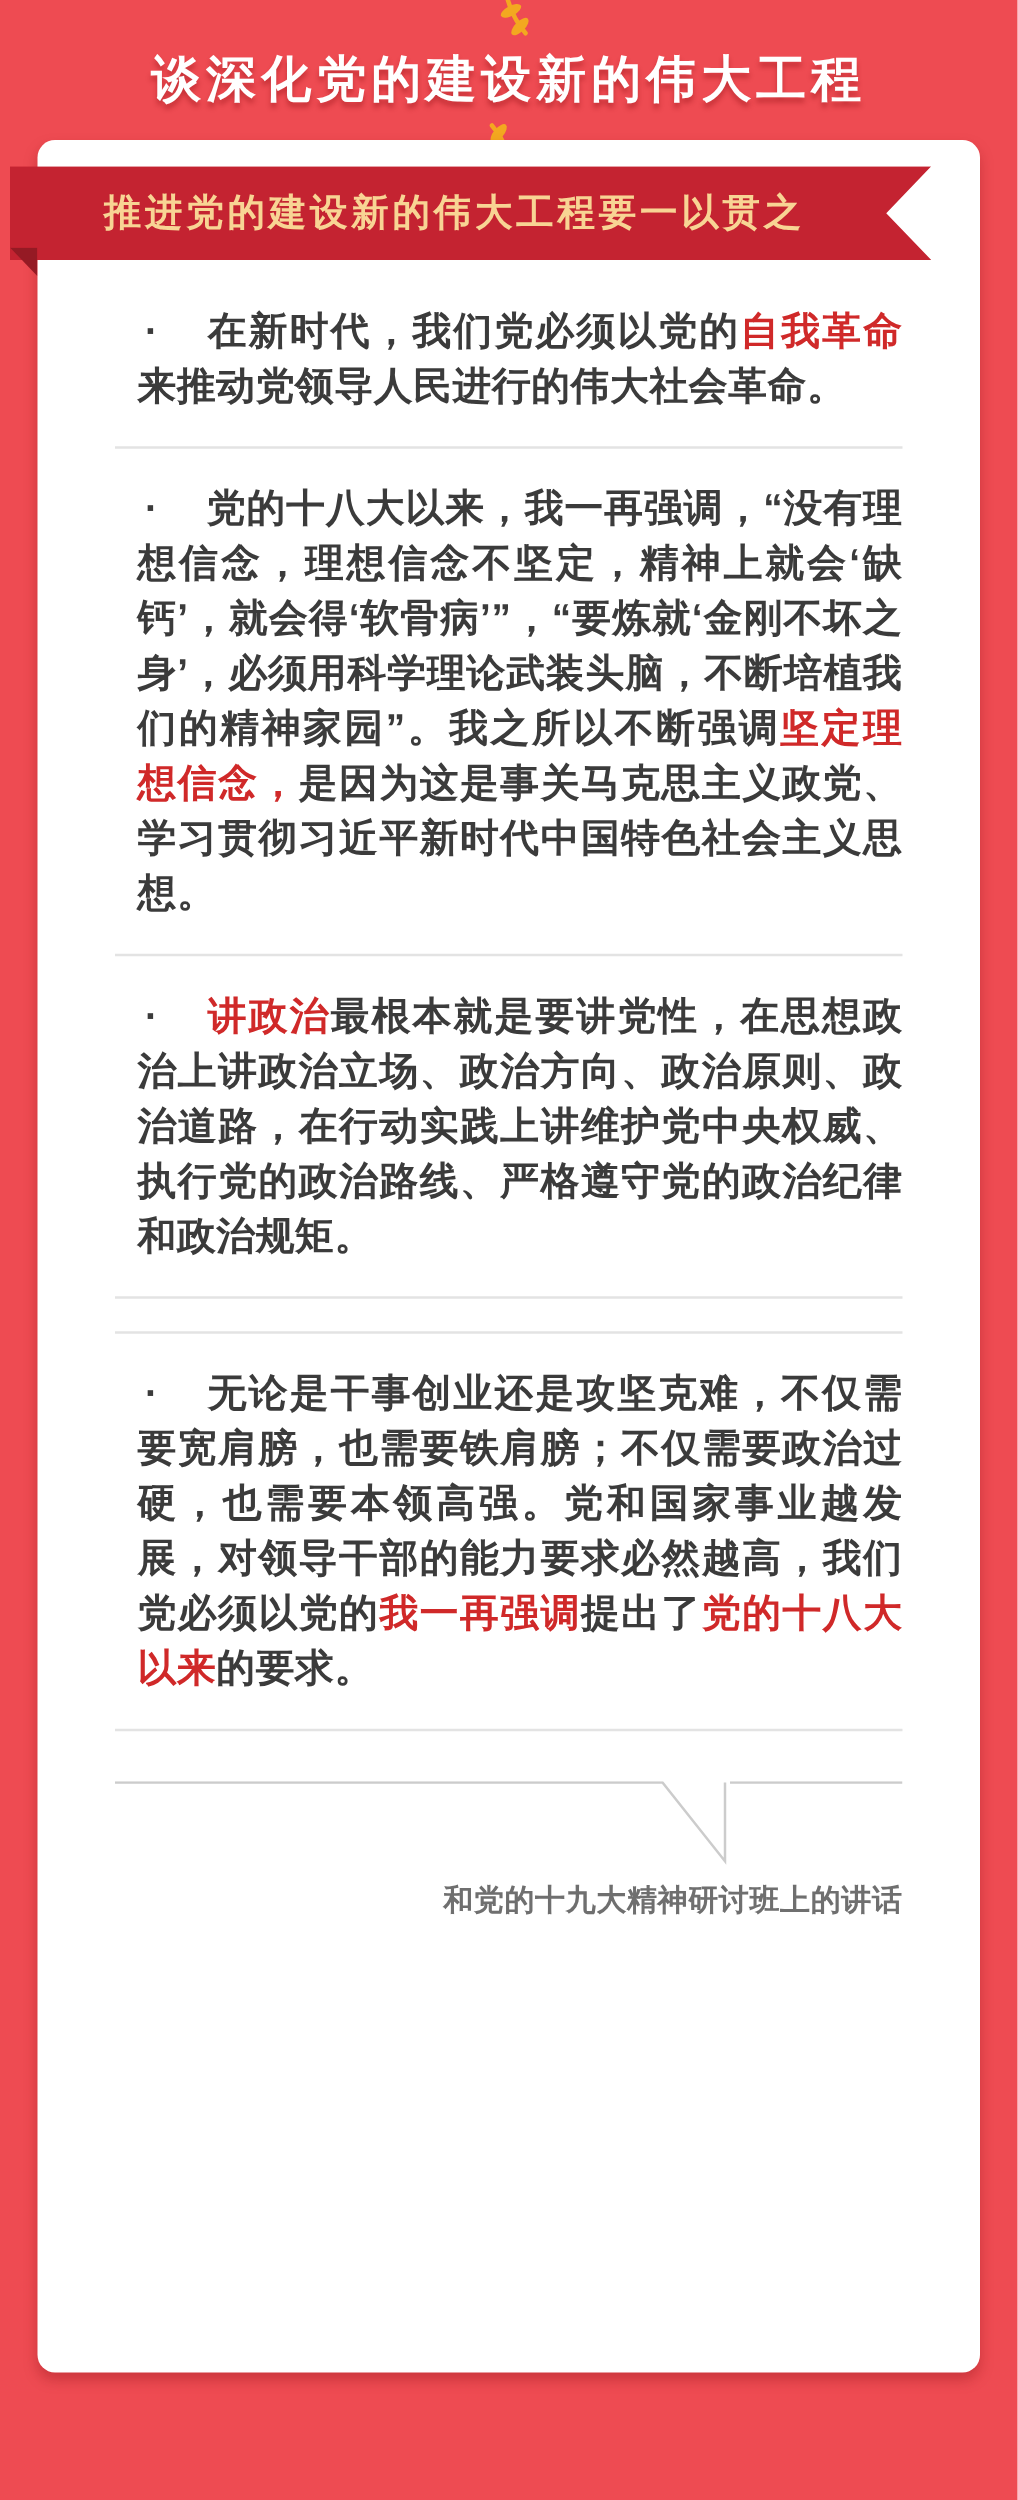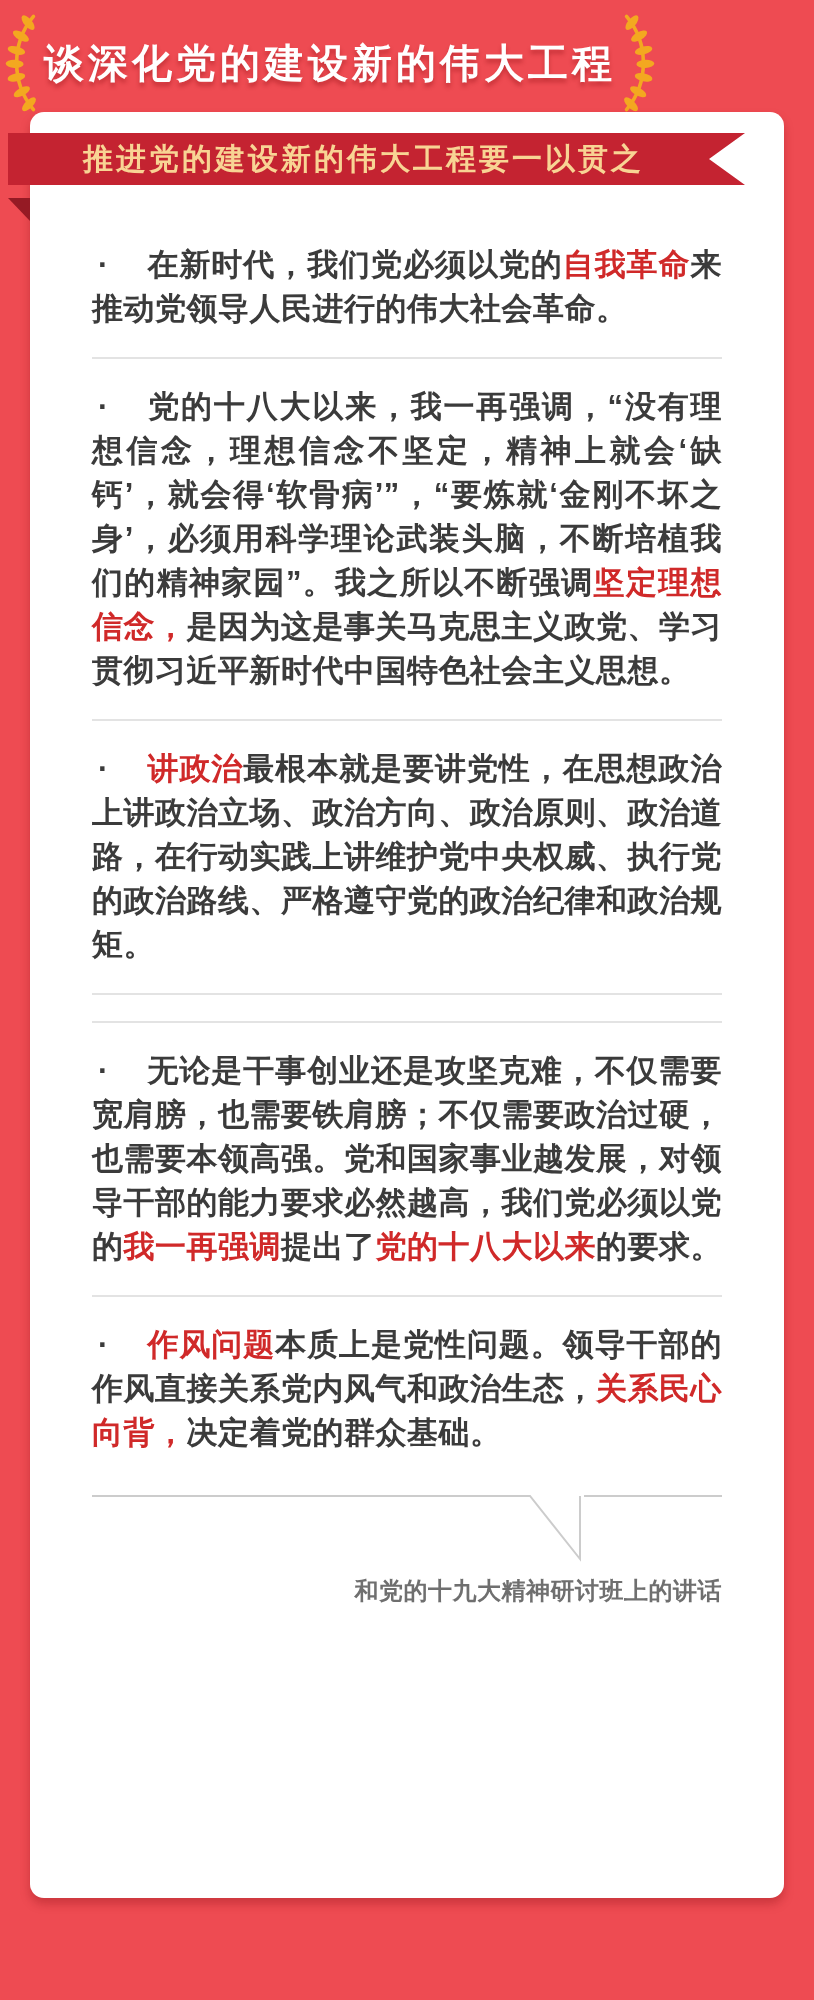--- a/index.html
+++ b/index.html
@@ -9,56 +9,56 @@
   }
   *{margin:0;padding:0;box-sizing:border-box;}
   html,body{width:814px;}
   body{
     background:var(--bg);
     width:814px;height:2000px;
     font-family:"Liberation Sans","DejaVu Sans",sans-serif;
     overflow:hidden;position:relative;
   }
   .banner{
-    height:112px;display:flex;align-items:center;
-    gap:4px;padding-top:14px;
+    height:112px;display:flex;align-items:center;justify-content:center;
+    gap:4px;padding-top:14px;flex-direction:column;
   }
   .banner .title{
     color:#ffffff;font-size:40px;font-weight:bold;letter-spacing:4px;
     text-shadow:0 4px 4px rgba(150,20,25,.45);white-space:nowrap;
   }
   .laurel{display:inline-flex;}
   .laurel svg{display:block;}
   .laurel.right{transform:scaleX(-1);}
   .card{
     position:relative;
     margin:0 auto;width:754px;min-height:1786px;
     background:#ffffff;border-radius:14px;
     box-shadow:0 6px 10px rgba(140,18,24,.35);
   }
   .ribbon{
-    position:absolute;top:21px;left:-22px;width:737px;height:52px;
+    position:absolute;top:21px;left:-22px;width:737px;height:75px;
     background:var(--ribbon);
     clip-path:polygon(0 0,100% 0,calc(100% - 36px) 50%,100% 100%,0 100%);
     display:flex;align-items:center;
   }
   .ribbon-label{
     width:100%;text-align:center;padding-right:56px;padding-left:30px;
     color:var(--ribbon-text);font-size:30px;font-weight:bold;letter-spacing:3px;
     white-space:nowrap;
   }
   .ribbon-fold{
     position:absolute;top:86px;left:-22px;width:22px;height:23px;
     background:var(--ribbon-fold);
     clip-path:polygon(0 0,100% 0,100% 100%);
   }
   .content{padding:131px 62px 0 62px;}
   .para{
     font-size:31px;line-height:44px;font-weight:600;color:var(--body-text);
-    text-align:justify;letter-spacing:.5px;
+    text-align:justify;letter-spacing:.5px;margin-left:18px;
   }
   .para .hl{color:var(--hl);}
   .bullet{
     display:inline-block;width:55px;padding-left:6px;color:var(--body-text);
     font-weight:bold;
   }
   .divider{height:2px;background:var(--divider);margin:26px 0;}
   .quote-divider{margin:40px 62px 0 62px;height:68px;}
   .attribution{
     margin:6px 62px 0 62px;text-align:right;
@@ -112,21 +112,20 @@
     <div class="content" id="quote-list">
         <div class="para"><span class="bullet">·</span><span>在新时代，我们党必须以党的</span><span class="hl">自我革命</span><span>来推动党领导人民进行的伟大社会革命。</span></div>
         <div class="divider"></div>
         <div class="para"><span class="bullet">·</span><span>党的十八大以来，我一再强调，“没有理想信念，理想信念不坚定，精神上就会‘缺钙’，就会得‘软骨病’”，“要炼就‘金刚不坏之身’，必须用科学理论武装头脑，不断培植我们的精神家园”。我之所以不断强调</span><span class="hl">坚定理想信念，</span><span>是因为这是事关马克思主义政党、学习贯彻习近平新时代中国特色社会主义思想。</span></div>
         <div class="divider"></div>
         <div class="para"><span class="bullet">·</span><span class="hl">讲政治</span><span>最根本就是要讲党性，在思想政治上讲政治立场、政治方向、政治原则、政治道路，在行动实践上讲维护党中央权威、执行党的政治路线、严格遵守党的政治纪律和政治规矩。</span></div>
         <div class="divider"></div>
         <div class="divider"></div>
         <div class="para"><span class="bullet">·</span><span>无论是干事创业还是攻坚克难，不仅需要宽肩膀，也需要铁肩膀；不仅需要政治过硬，也需要本领高强。党和国家事业越发展，对领导干部的能力要求必然越高，我们党必须以党的</span><span class="hl">我一再强调</span><span>提出了</span><span class="hl">党的十八大以来</span><span>的要求。</span></div>
         <div class="divider"></div>
-        <div class="para"><span class="bullet">·</span><span class="hl">作风问题</span><span>本质上是党性问题。领导干部的作风直接关系党内风气和政治生态，</span><span class="hl">关系民心向背，</span><span>决定着党的群众基础。</span></div>
       </div>
 
     <div class="quote-divider">
       <svg width="630" height="68" viewBox="0 0 630 68">
         <path d="M0 1 H438 L488 64 V1 M492 1 H630" fill="none" style="stroke:var(--divider-strong)" stroke-width="2"></path>
       </svg>
     </div>
 
     <div class="attribution" id="attribution">
         <div>和党的十九大精神研讨班上的讲话</div>

